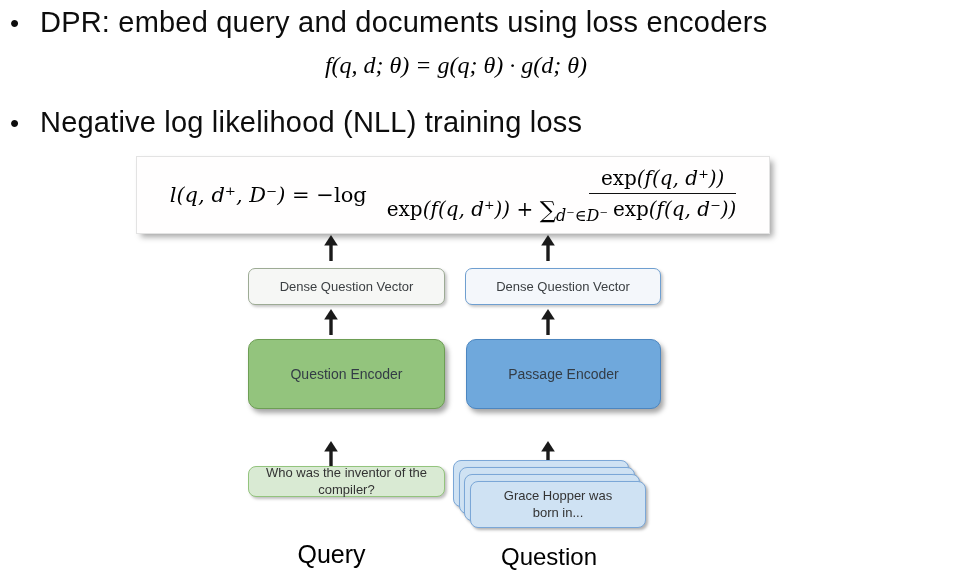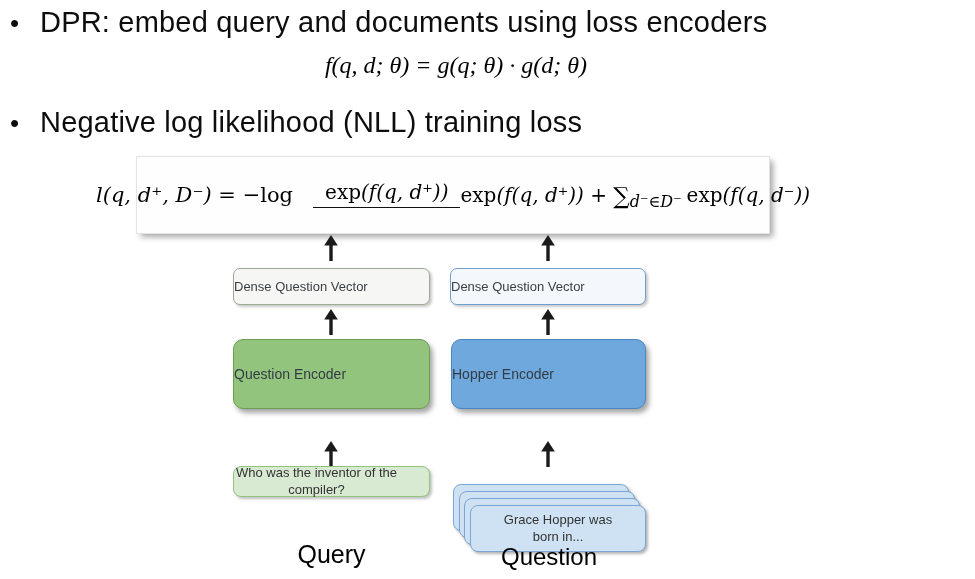--- a/index.html
+++ b/index.html
@@ -52,22 +52,22 @@
     align-items: center;
     justify-content: center;
     font-family: "DejaVu Serif", serif;
     font-size: 20px;
     color: #000;
     padding: 4px 10px;
   }
   .nll-lhs { font-size: 21px; white-space: pre; }
   .frac {
     display: inline-flex;
-    flex-direction: row;
-    align-items: flex-start;
+    flex-direction: column;
+    align-items: flex-end;
     margin-left: 20px;
     font-size: 20px;
   }
   .frac .num {
     border-bottom: 1.4px solid #111;
     padding: 0 12px 3px 12px;
     white-space: pre;
   }
   .frac .den { padding-top: 3px; white-space: pre; }
   .sum { font-size: 1.15em; vertical-align: -2px; }
@@ -77,23 +77,25 @@
   
   .arrow { position: absolute; width: 18px; height: 26px; }
   .ar1 { top: 235px; } .ar2 { top: 309px; } .ar3 { top: 441px; }
   .colq { left: 322px; } .colp { left: 539px; }
 
   
   .diag-box {
     position: absolute;
     display: flex;
     align-items: center;
+    justify-content: center;
     text-align: center;
     border-radius: 7px;
     color: #3c4043;
+    margin-left: 15px;
   }
   .vector-box {
     top: 268px; height: 37px;
     font-size: 13px;
     background: #f6f7f5;
     box-shadow: 2px 2px 3px rgba(0,0,0,0.22);
   }
   .q-vector { left: 233px; width: 197px; border: 1.5px solid #9dab95; }
   .p-vector { left: 450px; width: 196px; border: 1.5px solid #6f9fd0; background: #f4f7fb; }
 
@@ -128,21 +130,20 @@
     border: 1.5px solid #7ba7d7;
     border-radius: 8px;
     box-shadow: 2px 2px 3px rgba(0,0,0,0.3);
     display: flex;
     align-items: center;
     justify-content: center;
     text-align: center;
     font-size: 13px;
     line-height: 1.25;
     color: #333;
-    margin-top: 24px;
   }
   .dc0 { left: 0;  top: 0; }
   .dc1 { left: 6px;  top: 7px; }
   .dc2 { left: 11px; top: 14px; }
   .dc3 { left: 17px; top: 21px; }
   .doc-card span { display: inline-block; max-width: 125px; }
 
   .col-label {
     position: absolute;
     text-align: center;
@@ -207,21 +208,21 @@
     <span>Dense Question Vector</span>
   </div>
   <div class="diag-box vector-box p-vector">
     <span>Dense Question Vector</span>
   </div>
 
   <div class="diag-box encoder-box q-encoder">
     <span>Question Encoder</span>
   </div>
   <div class="diag-box encoder-box p-encoder">
-    <span>Hopper Encoder</span>
+    <span>Passage Encoder</span>
   </div>
 
   <div class="diag-box query-box">
     <span>Who was the inventor of the compiler?</span>
   </div>
 
   <div class="doc-stack">
     <div class="doc-card dc0"></div>
     <div class="doc-card dc1"></div>
     <div class="doc-card dc2"></div>

